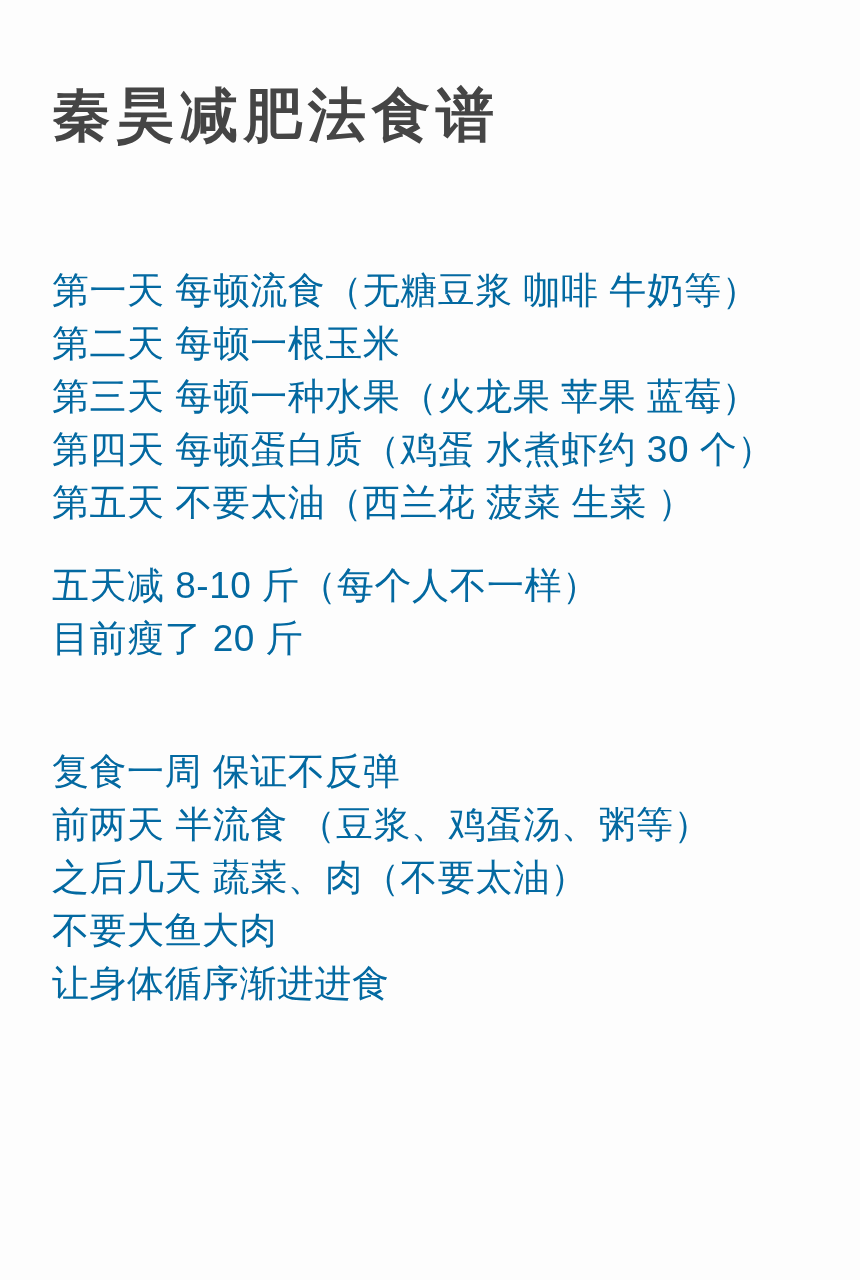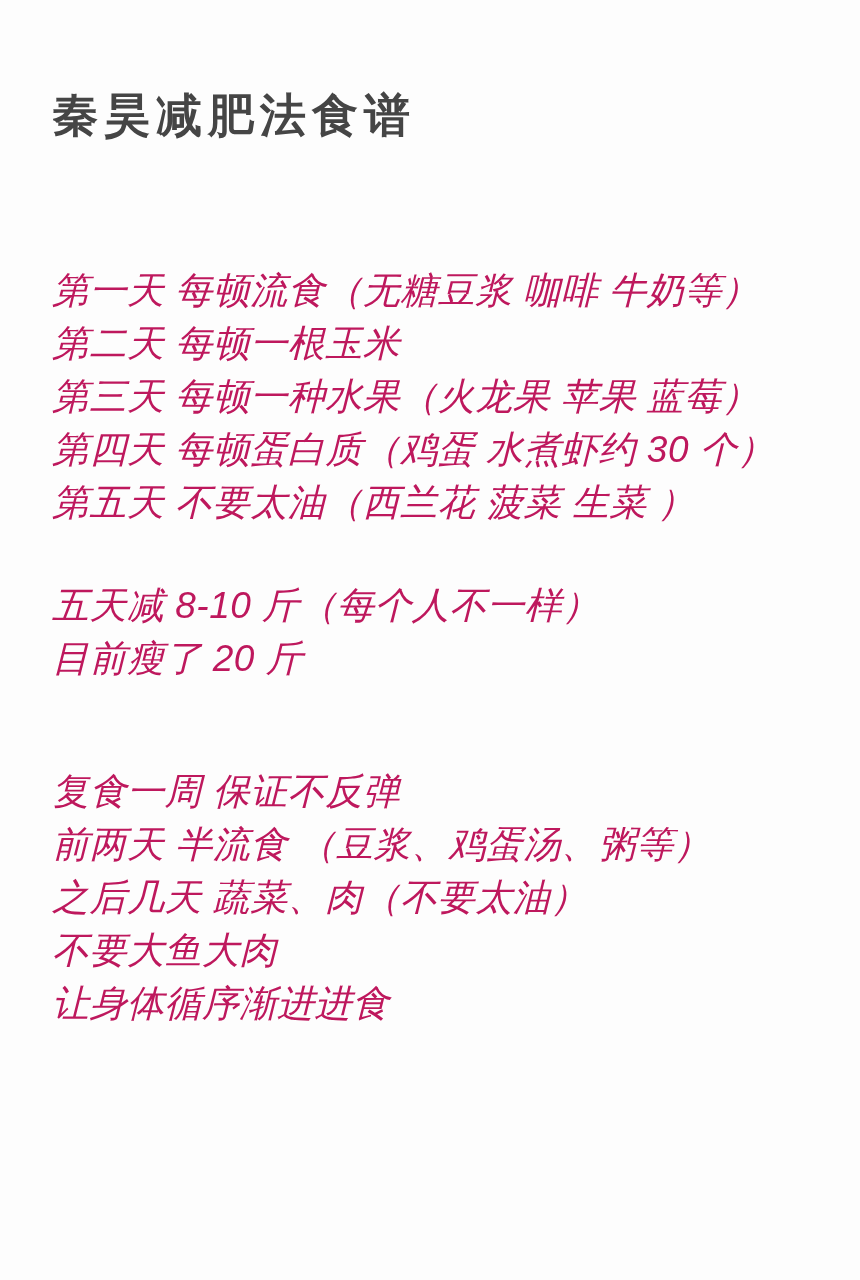--- a/index.html
+++ b/index.html
@@ -13,41 +13,40 @@
     height: 1280px;
     background: #fdfdfd;
     overflow: hidden;
     font-family: "Liberation Sans", sans-serif;
     color: #4a4a4a;
     box-sizing: border-box;
     padding: 80px 40px 0 52px;
   }
   .title {
     margin: 0;
-    font-size: 46px;
+    font-size: 58px;
     line-height: 70px;
     font-weight: 700;
     letter-spacing: 6px;
     color: #454545;
   }
   .section {
     margin: 0;
   }
   .section-1 { margin-top: 114px; }
-  .section-2 { margin-top: 50px; }
+  .section-2 { margin-top: 30px; }
   .section-3 { margin-top: 80px; }
   .line {
     margin: 0;
     font-size: 37px;
     line-height: 53px;
     font-weight: 400;
-    color: #be185d;
+    color: #0369a1;
     white-space: pre;
     letter-spacing: 0.5px;
-    font-style: italic;
   }
 </style>
 </head>
 <body>
 
 <div class="page">
 
   <h1 class="title">秦昊减肥法食谱</h1>
 
   <div class="section section-1">

